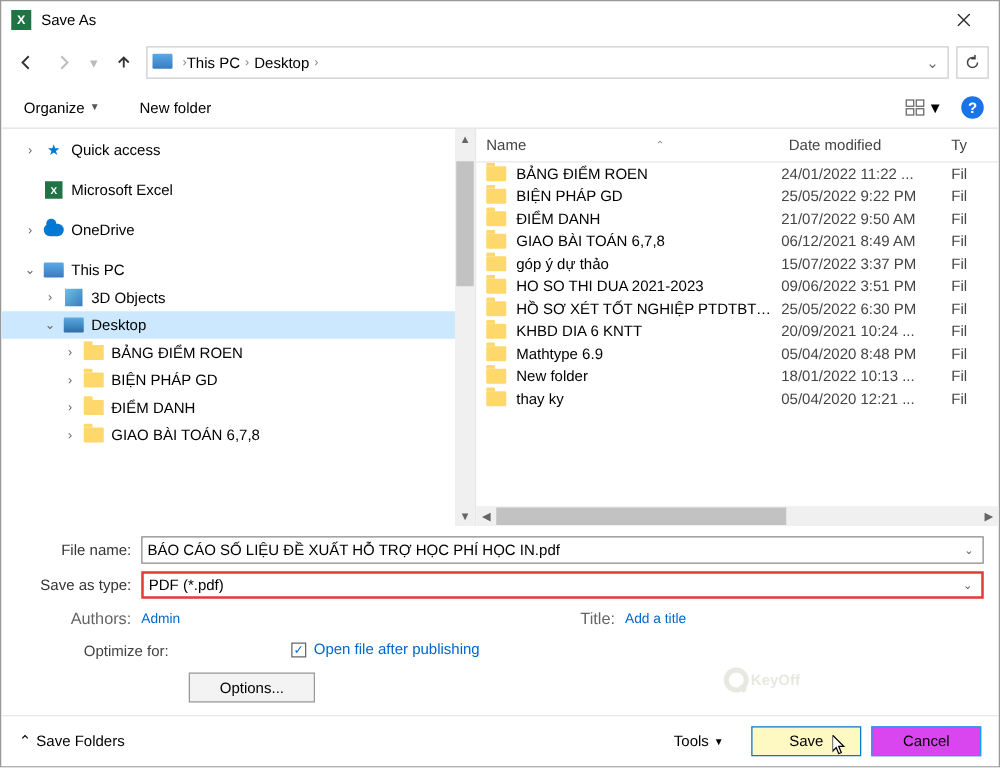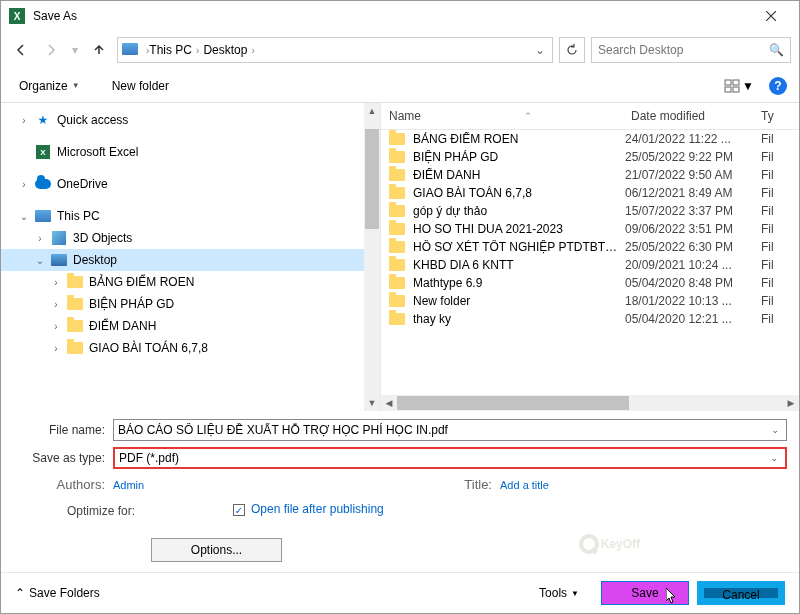--- a/index.html
+++ b/index.html
@@ -93,29 +93,29 @@
 
 .opt-row { display: flex; align-items: flex-start; }
 .opt-row .olabel { width: 130px; text-align: right; padding-right: 8px; color: #444; padding-top: 2px; }
 .opt-col { display: flex; flex-direction: column; gap: 6px; }
 .radio-row { display: flex; align-items: flex-start; gap: 6px; }
 .radio { width: 12px; height: 12px; border: 1px solid #666; border-radius: 50%; margin-top: 2px; display: flex; align-items: center; justify-content: center; }
 .radio.on::after { content: ''; width: 6px; height: 6px; background: #0066cc; border-radius: 50%; }
 .radio-label { color: #0066cc; max-width: 150px; line-height: 1.3; }
 .check-row { display: flex; align-items: flex-start; gap: 6px; margin-left: 90px; }
 .chk { width: 12px; height: 12px; border: 1px solid #666; margin-top: 2px; display: flex; align-items: center; justify-content: center; color: #0066cc; font-size: 10px; }
-.options-btn { margin-top: 20px; margin-left: 138px; width: 131px; height: 24px; border: 1px solid #999; background: #f3f3f3; }
+.options-btn { margin-top: 10px; margin-left: 138px; width: 101px; height: 24px; border: 1px solid #999; background: #f3f3f3; }
 
 
 .footer { display: flex; align-items: center; padding: 8px 14px; border-top: 1px solid #e8e8e8; }
 .footer .hide { display: flex; align-items: center; gap: 4px; cursor: pointer; }
 .footer .spacer { flex: 1; }
 .footer .tools { display: flex; align-items: center; gap: 4px; margin-right: 14px; }
-.footer button { width: 88px; height: 24px; border: 7px solid #0ea5e9; background: #0369a1; margin-left: 8px; position: relative; }
-.footer button.primary { border: 1px solid #0078d4; background: #d946ef; }
+.footer button { width: 88px; height: 24px; border: 1px solid #0ea5e9; background: #d946ef; margin-left: 8px; position: relative; }
+.footer button.primary { border: 1px solid #0078d4; background: #fef9c3; }
 .cursor { position: absolute; right: 8px; top: 6px; }
 
 
 .watermark { position: absolute; right: 160px; bottom: 60px; color: #e8e8e0; font-size: 28px; font-weight: 600; pointer-events: none; display: flex; align-items: center; gap: 2px; }
 .wm-o { width: 20px; height: 20px; border-radius: 50%; border: 4px solid #e8e8e0; position: relative; }
 .wm-o::after { content: ''; position: absolute; width: 6px; height: 4px; background: #e8e8e0; right: -2px; top: 11px; transform: rotate(40deg); }
 </style>
 </head>
 <body>
 
@@ -159,24 +159,20 @@
         <span class="bc-item">Desktop</span>
         <span class="bc-sep">›</span>
       </div>
       <span class="bc-drop">⌄</span>
     </div>
     <div class="refresh-btn">
         <svg width="12" height="12" viewBox="0 0 12 12">
           <path d="M10 6 A4 4 0 1 1 6 2 L8 2 M8 0 L8 3 L5 3" stroke="#444" fill="none" stroke-width="1.2"></path>
         </svg>
       </div>
-    <div class="search-wrap">
-      <input placeholder="Search Desktop" style="">
-      <span class="srch-icon">🔍</span>
-    </div>
   </div>
 
   <div class="toolbar">
     <div class="tb-btn">
         <span>Organize</span>
         <span class="chev">▼</span>
       </div>
     <div class="tb-btn" style="margin-left:20px;">
         <span>New folder</span>
       </div>

